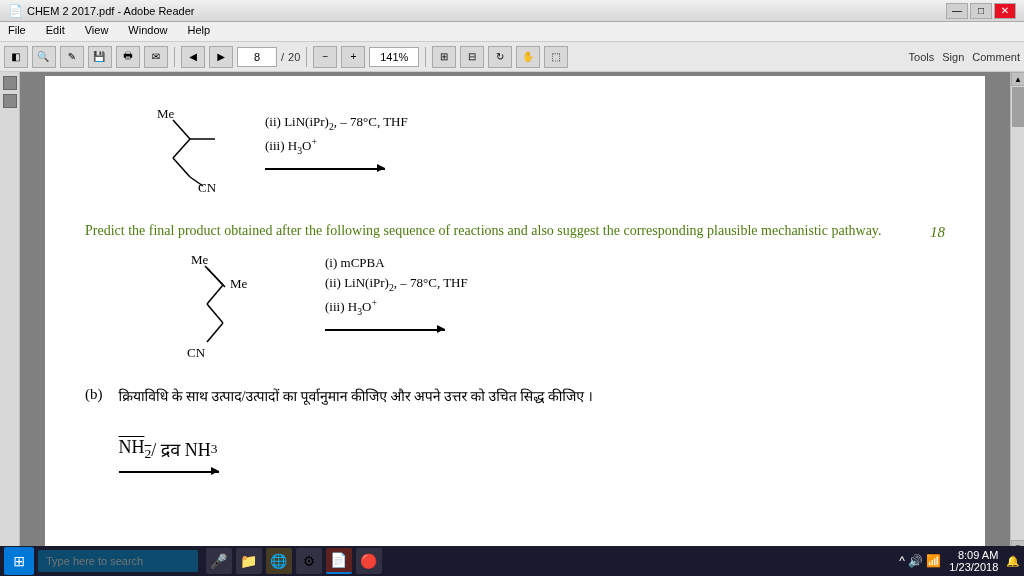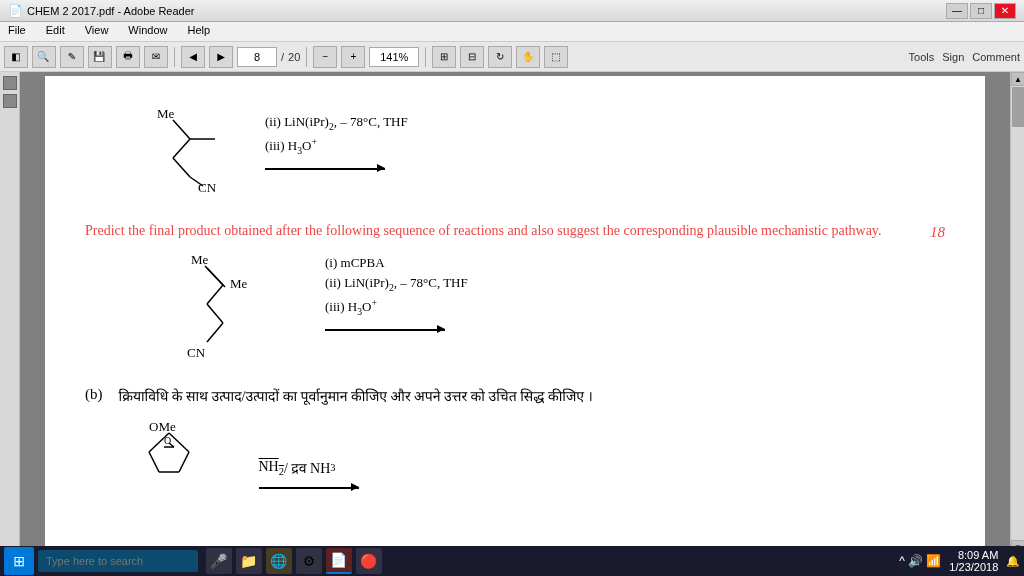--- a/index.html
+++ b/index.html
@@ -169,21 +169,21 @@
     .taskbar-app-active {
       border-bottom: 2px solid #0078d7;
     }
     .taskbar-right {
       margin-left: auto; display: flex; align-items: center; gap: 8px;
       color: white; font-size: 11px;
     }
     .taskbar-time { text-align: right; }
 
     
-    .pdf-text { font-size: 14px; line-height: 1.6; color: #ef4444; }
+    .pdf-text { font-size: 14px; line-height: 1.6; color: #4d7c0f; }
     .pdf-text p { text-align: justify; margin-bottom: 8px; }
     .marks { float: right; font-style: italic; font-size: 15px; }
 
     
     .chem-container {
       display: flex;
       align-items: flex-start;
       margin: 8px 0;
       gap: 20px;
     }
@@ -361,40 +361,23 @@
           </div>
         </div>
       </div>
 
       <div class="section-b" style="margin-top: 8px;">
         <span class="section-label" style="white-space: nowrap;">(b)</span>
         <div>
           <p class="hindi-text">क्रियाविधि के साथ उत्पाद/उत्पादों का पूर्वानुमान कीजिए और अपने उत्तर को उचित सिद्ध कीजिए ।</p>
 
           <div class="ome-container" style="margin-top: 8px;">
-            <div>
-              <svg width="120" height="90" viewBox="0 0 120 90">
-
-                <text x="30" y="14" font-family="Times New Roman" font-size="13" fill="black">OMe</text>
-
-                <line x1="50" y1="16" x2="70" y2="35" stroke="black" stroke-width="1.5"></line>
-                <line x1="50" y1="16" x2="30" y2="35" stroke="black" stroke-width="1.5"></line>
-
-                <line x1="30" y1="35" x2="40" y2="55" stroke="black" stroke-width="1.5"></line>
-                <line x1="70" y1="35" x2="60" y2="55" stroke="black" stroke-width="1.5"></line>
-                <line x1="40" y1="55" x2="60" y2="55" stroke="black" stroke-width="1.5"></line>
-
-                <line x1="50" y1="26" x2="55" y2="30" stroke="black" stroke-width="1.5"></line>
-                <line x1="45" y1="30" x2="55" y2="30" stroke="black" stroke-width="1.5"></line>
-                <text x="45" y="27" font-family="Times New Roman" font-size="10" fill="black">O</text>
-              </svg>
-            </div>
 
             <div style="display: flex; flex-direction: column; gap: 2px; padding-top: 20px;">
-              <div style="font-family: 'Times New Roman', serif; font-size: 14px; display: flex; align-items: center;">
+              <div style="font-family: 'Times New Roman', serif; font-size: 18px; display: flex; align-items: center;">
 
                 <span style="text-decoration: overline;">
                   <span>NH</span><sub>2</sub>
                 </span>
                 <span>/ द्रव NH</span>
                   <sub>3</sub>
               </div>
               <div class="arrow" style="width: 100px;"></div>
             </div>
           </div>

